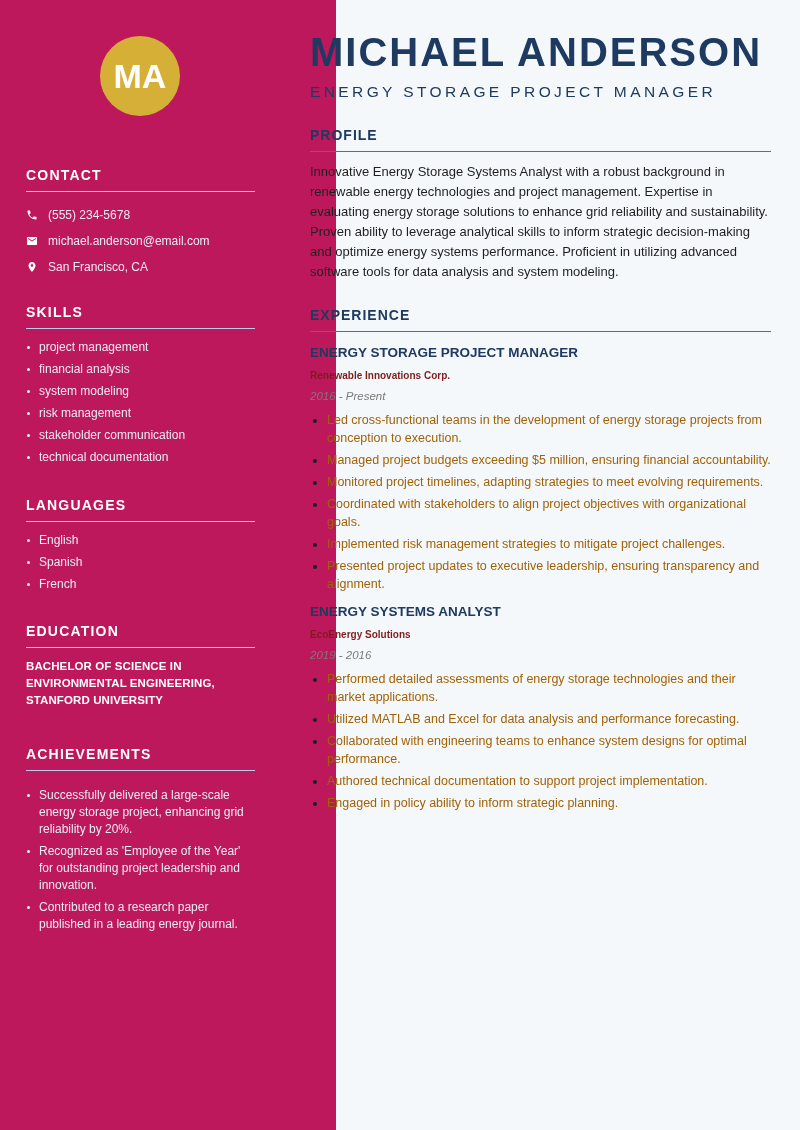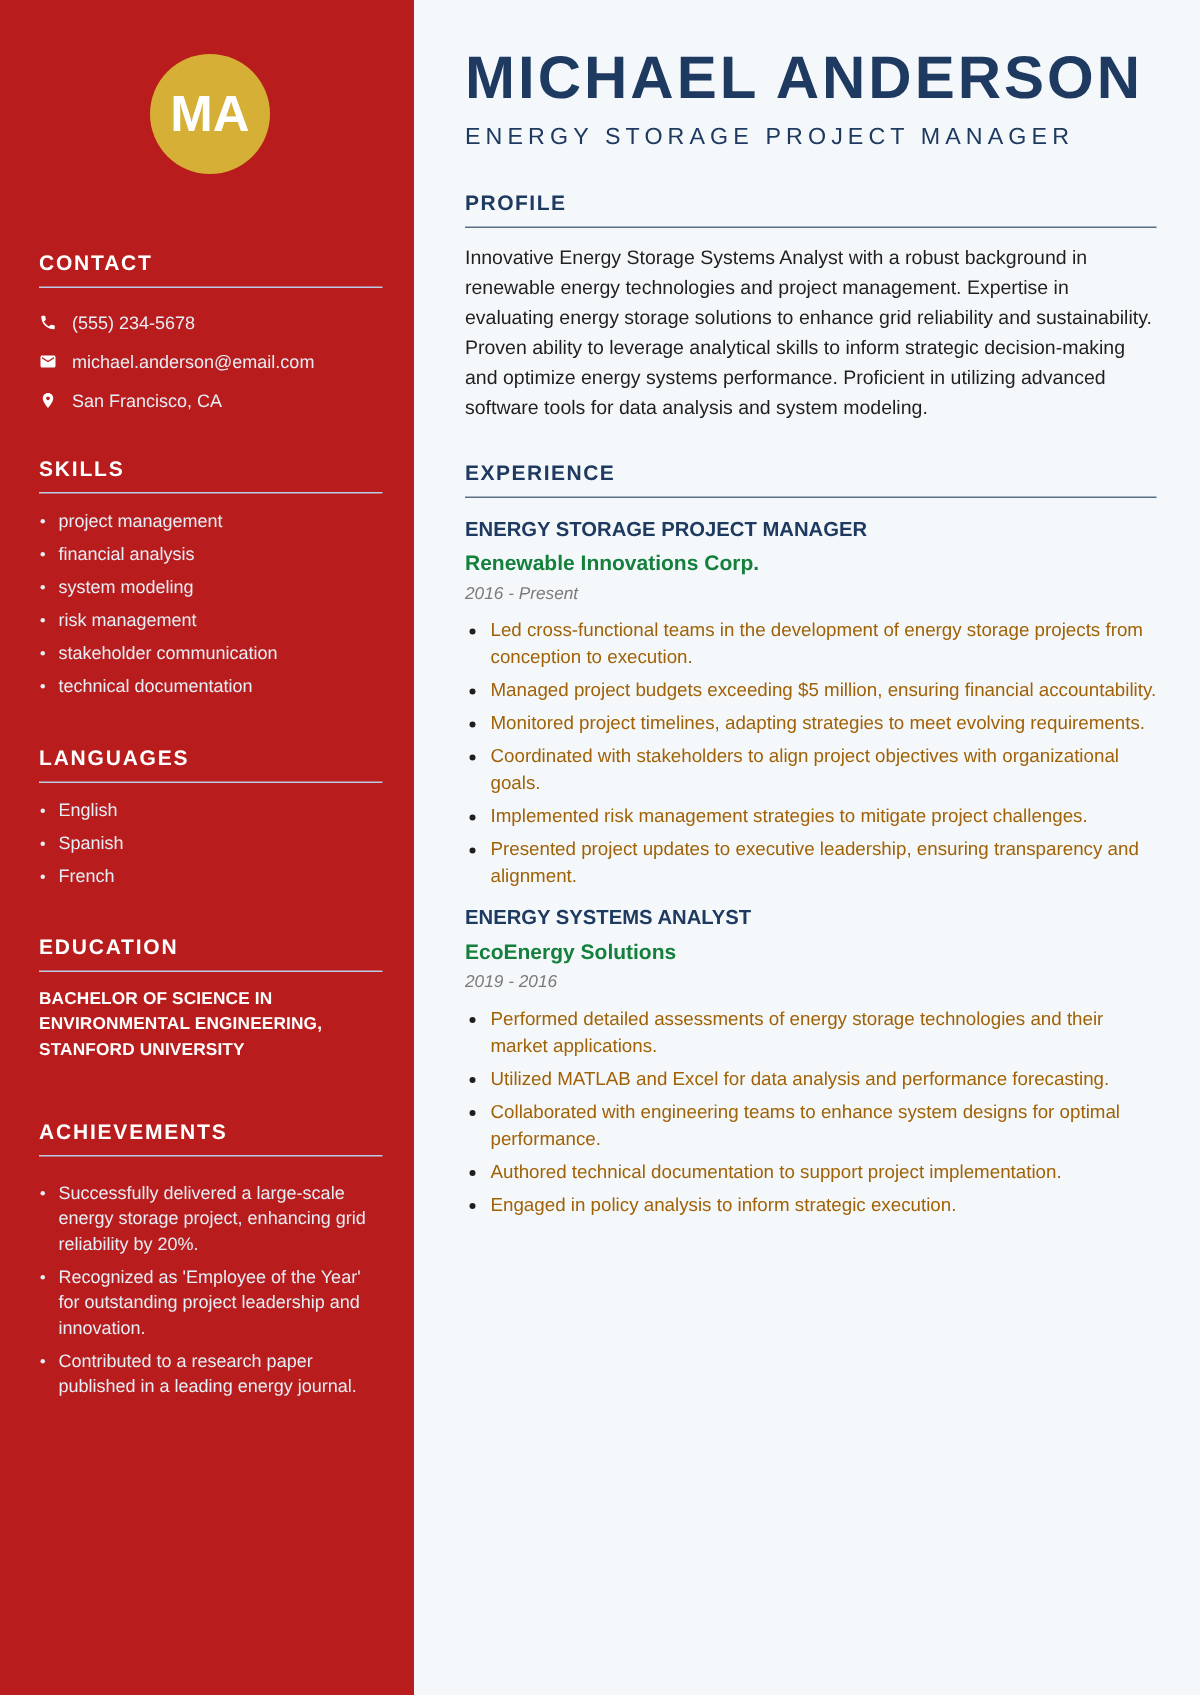--- a/index.html
+++ b/index.html
@@ -4,22 +4,22 @@
   <style>
     * { box-sizing: border-box; margin: 0; padding: 0; }
     html, body { width: 800px; height: 1130px; overflow: hidden; }
     body {
       font-family: "Liberation Sans", "DejaVu Sans", sans-serif;
       background: #f4f8fa;
       position: relative;
     }
     .sidebar {
       position: absolute; left: 0; top: 0;
-      width: 276px; height: 1130px;
-      background: #b91c1c;
+      width: 336px; height: 1130px;
+      background: #be185d;
       color: #ffffff;
       padding: 0 26px;
     }
     .avatar {
       position: absolute; left: 100px; top: 36px;
       width: 80px; height: 80px; border-radius: 50%;
       background: #d6af36;
       color: #ffffff;
       display: flex; align-items: center; justify-content: center;
       font-weight: bold; font-size: 34px; letter-spacing: 0px;
@@ -71,21 +71,21 @@
       font-size: 14px; font-weight: bold; letter-spacing: 1px;
       color: #1e3a60;
       padding-bottom: 8px;
       border-bottom: 1.5px solid #5a6e85;
     }
     .profile-text {
       margin-top: 10px; font-size: 13px; line-height: 20px; color: #1f1f1f;
     }
     .job { margin-top: 12px; }
     .job-title { font-size: 13.5px; font-weight: bold; color: #1e3a60; line-height: 18px; }
-    .company { font-size: 14px; font-weight: bold; color: #15803d; margin-top: 5px; line-height: 17px; }
+    .company { font-size: 10px; font-weight: bold; color: #7f1d1d; margin-top: 5px; line-height: 17px; }
     .dates { font-size: 11.5px; font-style: italic; color: #7a7a7a; margin-top: 4px; line-height: 16px; }
     .job-bullets { list-style: none; margin-top: 7px; }
     .job-bullets li {
       position: relative; padding-left: 17px;
       font-size: 12.5px; line-height: 18px; color: #a16207;
       margin-bottom: 4px;
     }
     .job-bullets li::before {
       content: ""; position: absolute; left: 3px; top: 7.5px;
       width: 4px; height: 4px; background: #1f1f1f; border-radius: 50%;
@@ -187,17 +187,17 @@
 
     <div class="job" style="margin-top:10px;">
       <div class="job-title">ENERGY SYSTEMS ANALYST</div>
       <div class="company">EcoEnergy Solutions</div>
       <div class="dates">2019 - 2016</div>
       <ul class="job-bullets">
         <li>Performed detailed assessments of energy storage technologies and their market applications.</li>
         <li>Utilized MATLAB and Excel for data analysis and performance forecasting.</li>
         <li>Collaborated with engineering teams to enhance system designs for optimal performance.</li>
         <li>Authored technical documentation to support project implementation.</li>
-        <li>Engaged in policy analysis to inform strategic execution.</li>
+        <li>Engaged in policy ability to inform strategic planning.</li>
       </ul>
     </div>
   </section>
 </main>
 
 </body></html>

